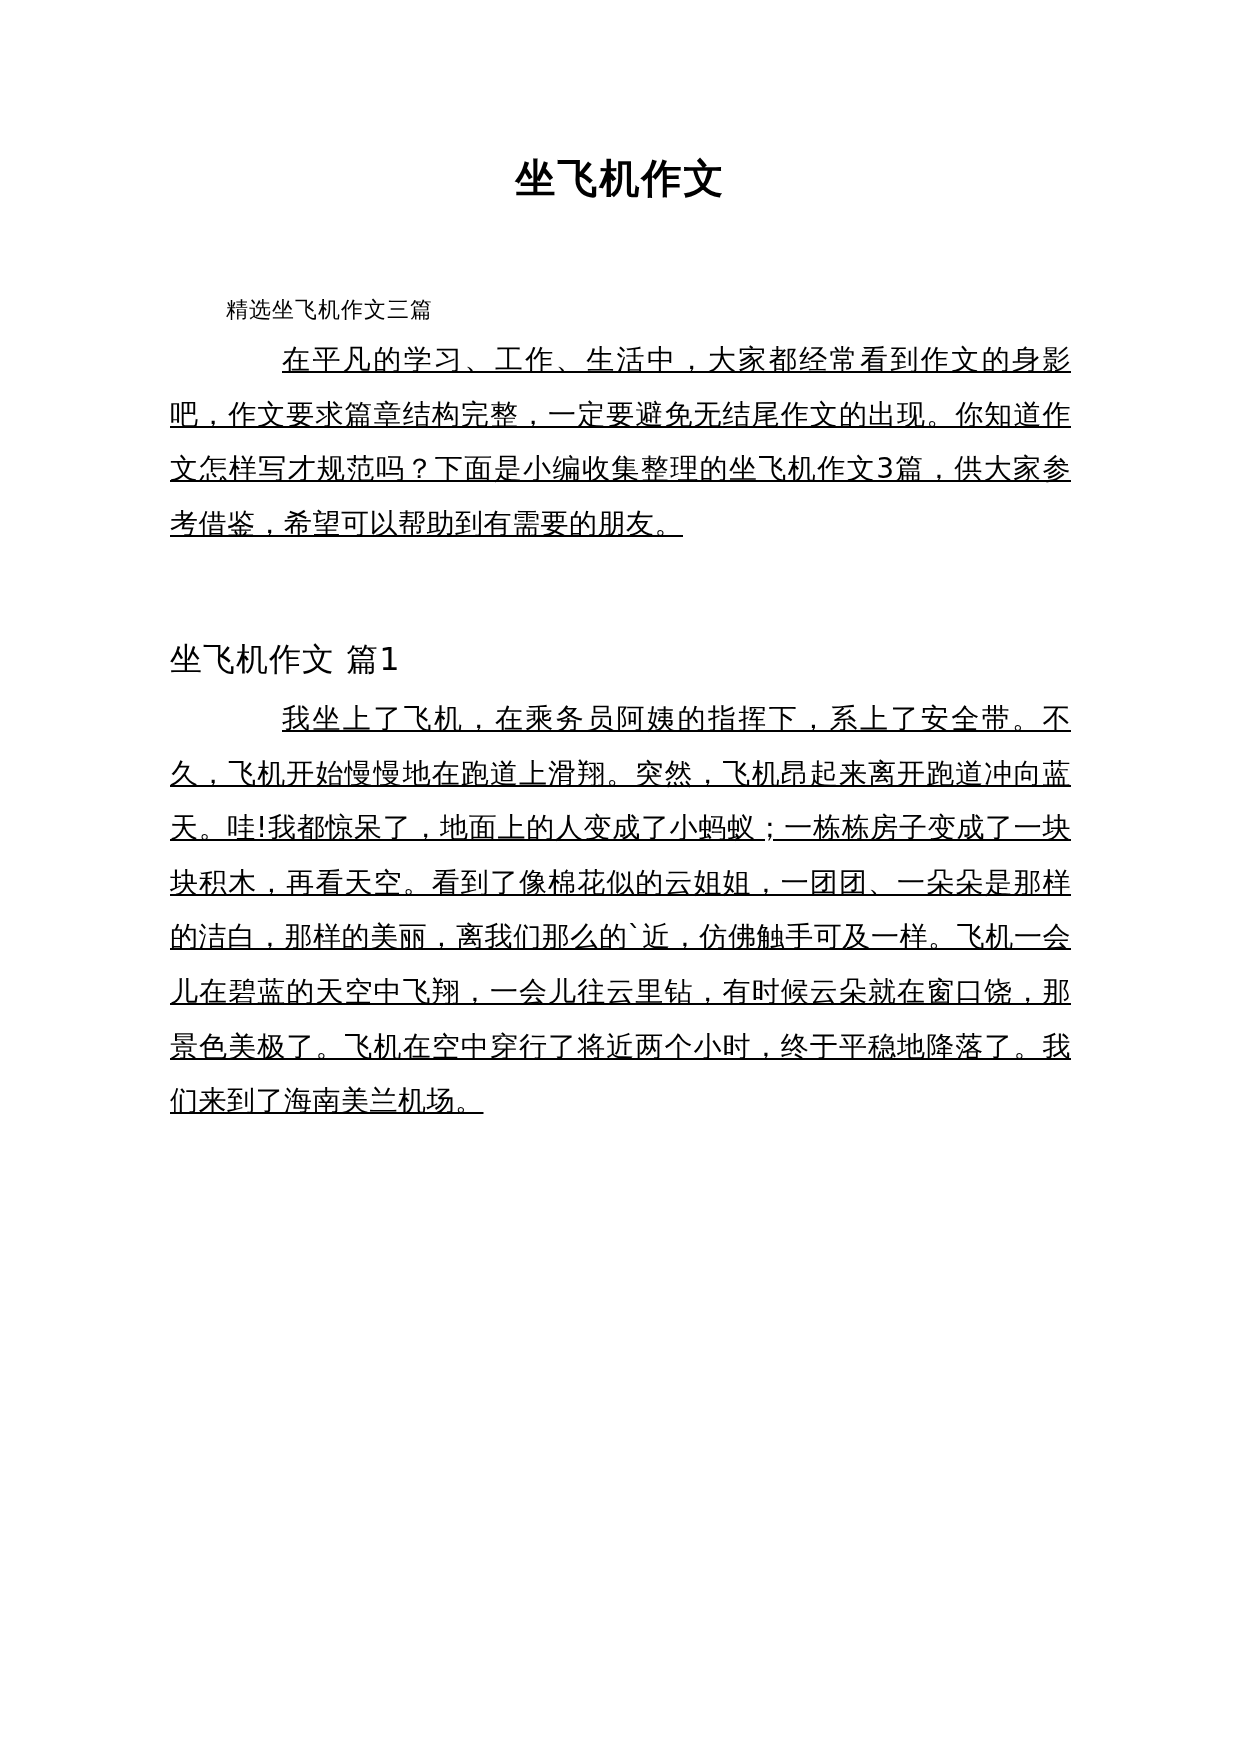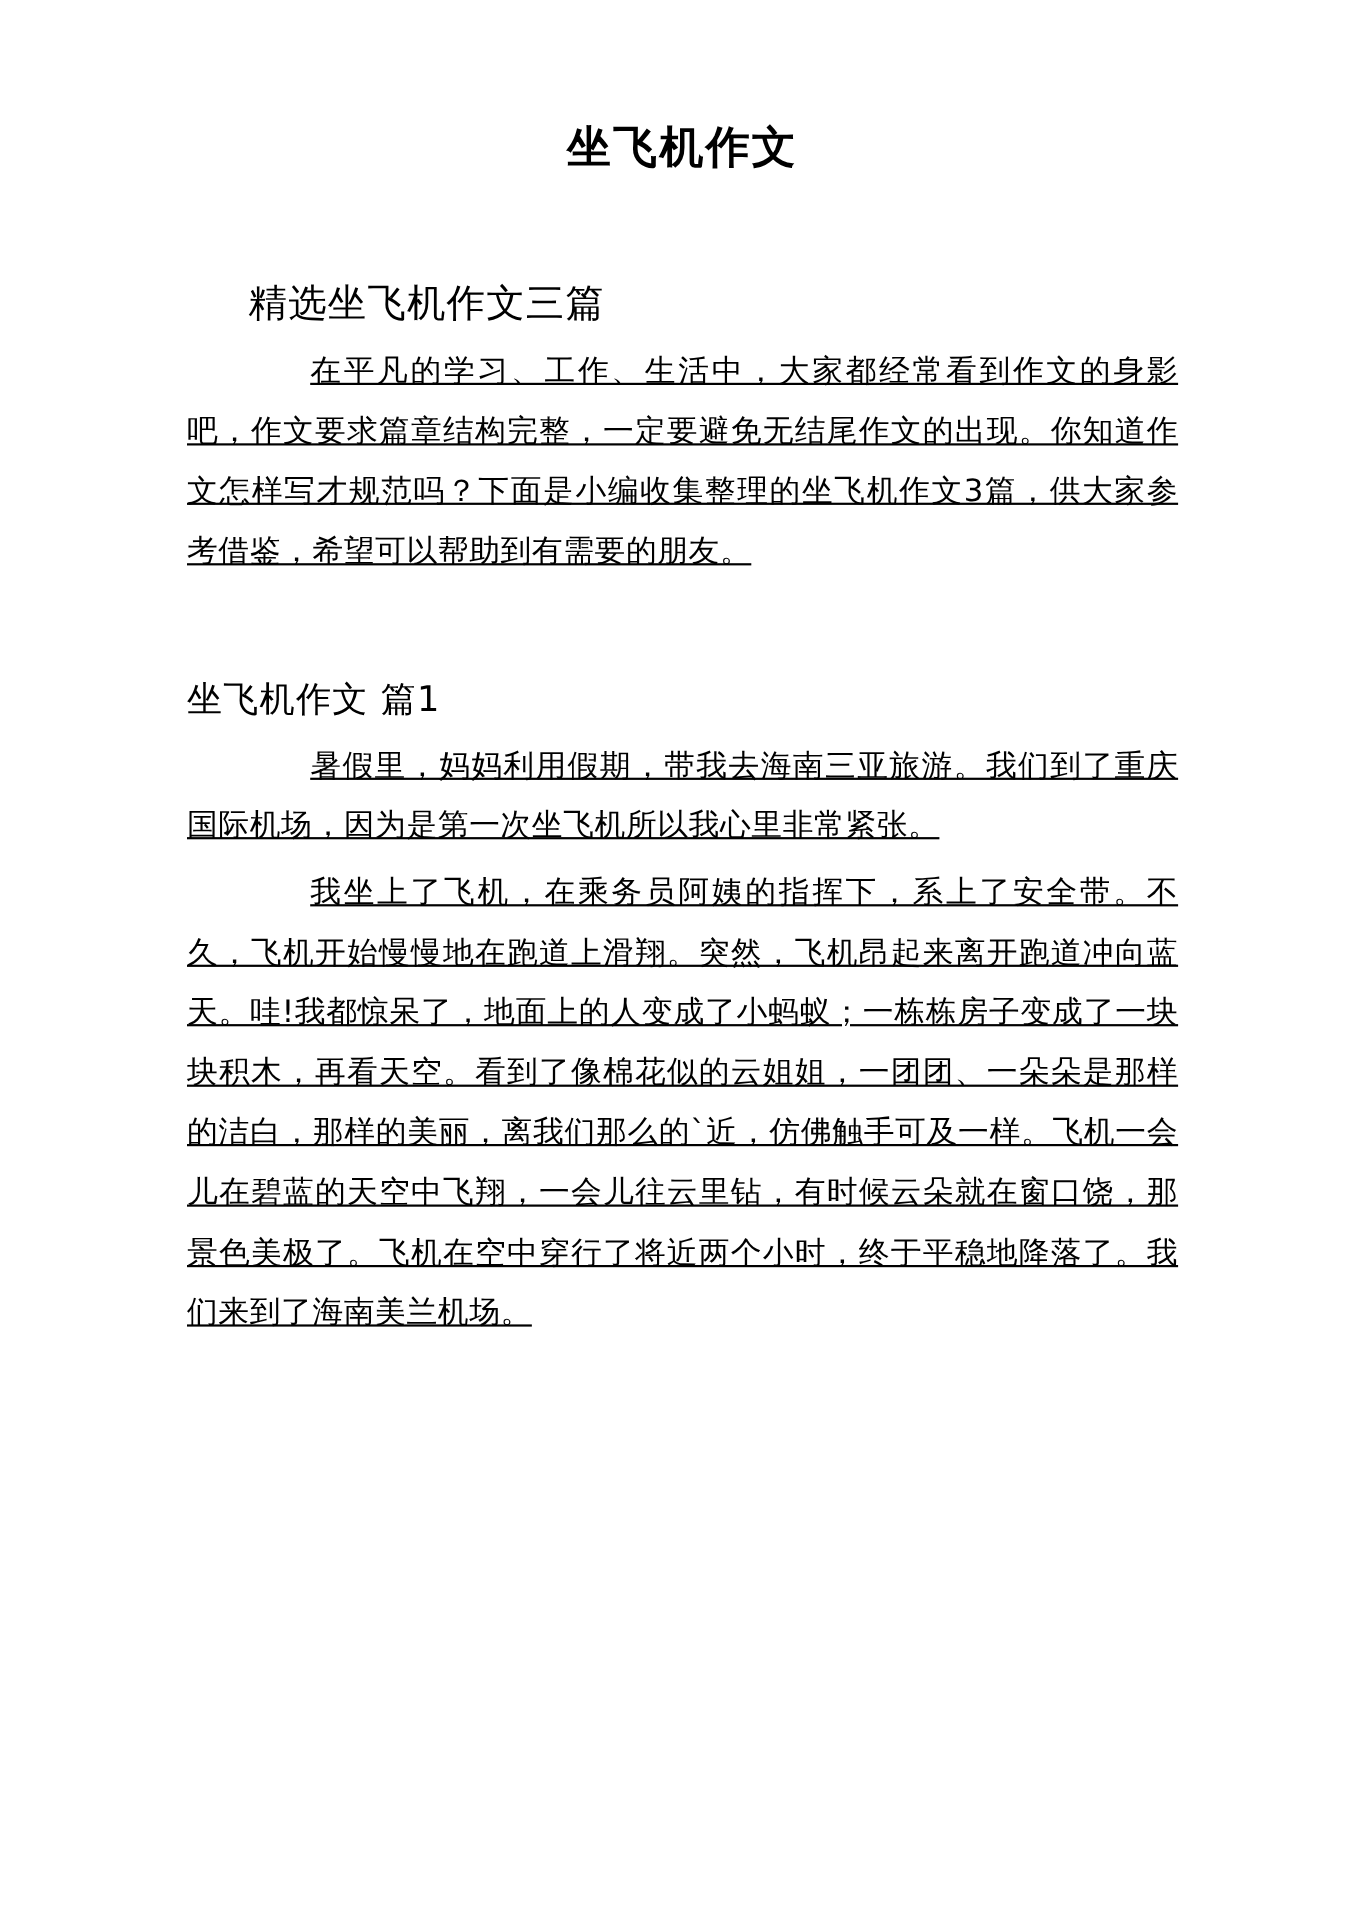--- a/index.html
+++ b/index.html
@@ -12,33 +12,33 @@
     height: 1754px;
     font-family: "DejaVu Sans", "Liberation Sans", sans-serif;
     color: #000000;
     position: relative;
     overflow: hidden;
   }
   .page {
     box-sizing: border-box;
     width: 1241px;
     height: 1754px;
-    padding: 76px 170px 0 170px;
+    padding: 120px 170px 0 170px;
   }
   .doc-title {
     text-align: center;
     font-size: 40px;
     font-weight: bold;
     letter-spacing: 2px;
     margin: 30px 0 0 0;
     line-height: 1.4;
   }
   .intro-lead {
     margin-top: 86px;
-    font-size: 35px;
+    font-size: 22px;
     line-height: 1.6;
     text-indent: 56px;
     letter-spacing: 1px;
   }
   .para {
     font-size: 28px;
     line-height: 1.95;
     text-align: justify;
     text-justify: inter-ideograph;
     letter-spacing: 0.5px;
@@ -63,20 +63,19 @@
   <h1 class="doc-title">坐飞机作文</h1>
 
   <div class="intro-lead">精选坐飞机作文三篇</div>
 
   <p class="para">在平凡的学习、工作、生活中，大家都经常看到作文的身影吧，作文要求篇章结构完整，一定要避免无结尾作文的出现。你知道作文怎样写才规范吗？下面是小编收集整理的坐飞机作文3篇，供大家参考借鉴，希望可以帮助到有需要的朋友。</p>
 
   <div class="gap-md"></div>
 
   <div class="section-heading">坐飞机作文  篇1</div>
 
-  <p class="para">暑假里，妈妈利用假期，带我去海南三亚旅游。我们到了重庆国际机场，因为是第一次坐飞机所以我心里非常紧张。</p>
 
   <p class="para">我坐上了飞机，在乘务员阿姨的指挥下，系上了安全带。不久，飞机开始慢慢地在跑道上滑翔。突然，飞机昂起来离开跑道冲向蓝天。哇!我都惊呆了，地面上的人变成了小蚂蚁；一栋栋房子变成了一块块积木，再看天空。看到了像棉花似的云姐姐，一团团、一朵朵是那样的洁白，那样的美丽，离我们那么的`近，仿佛触手可及一样。飞机一会儿在碧蓝的天空中飞翔，一会儿往云里钻，有时候云朵就在窗口饶，那景色美极了。飞机在空中穿行了将近两个小时，终于平稳地降落了。我们来到了海南美兰机场。</p>
 
   <div class="gap-md"></div>
 
 
 </div>
 
 </body></html>

